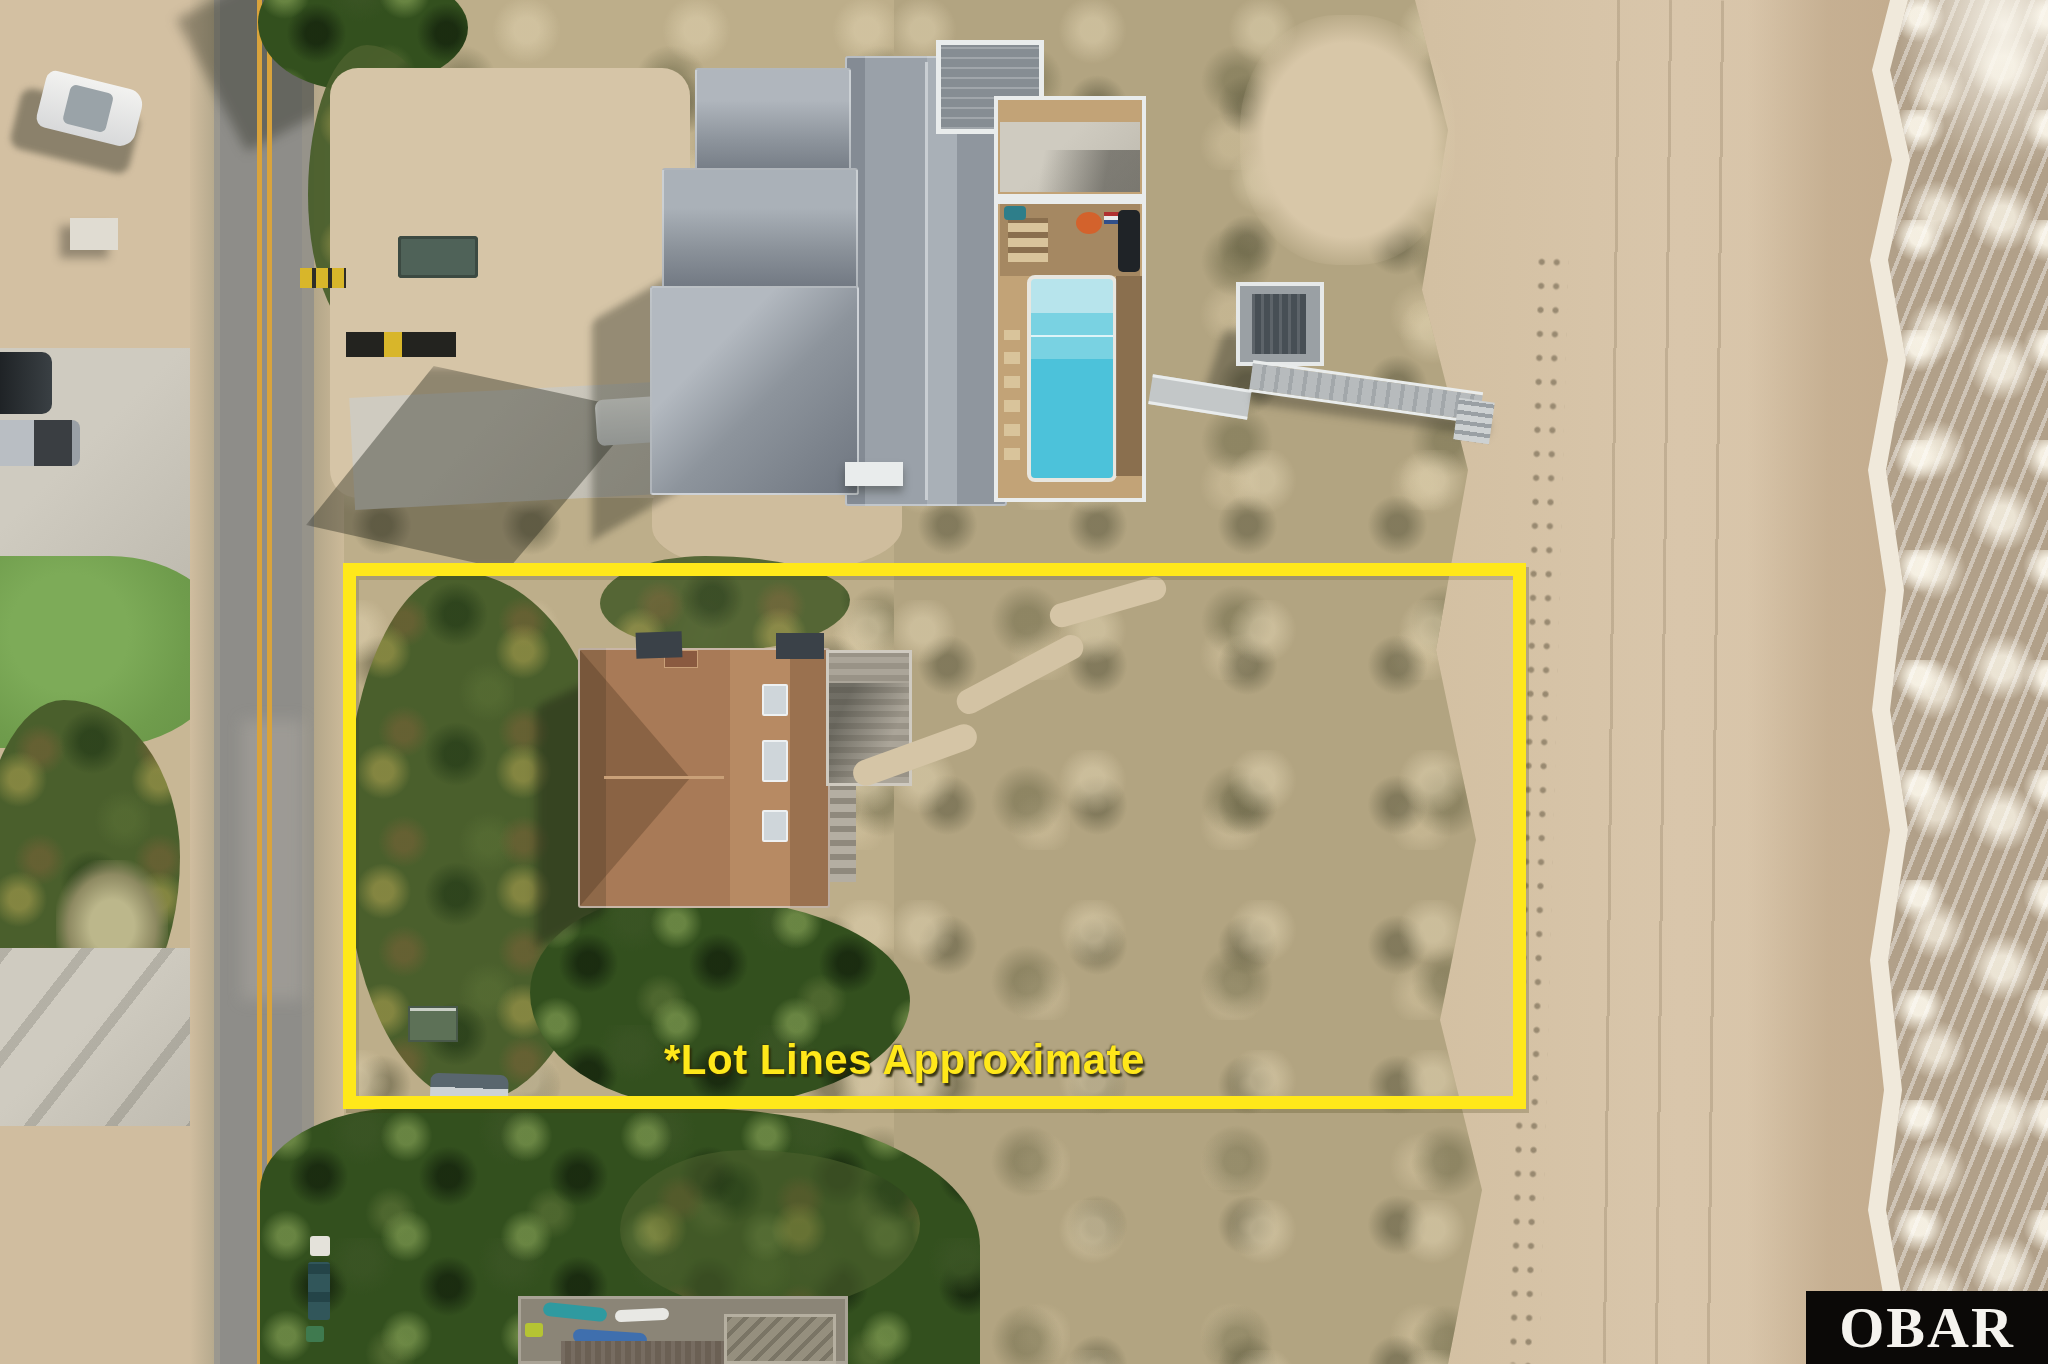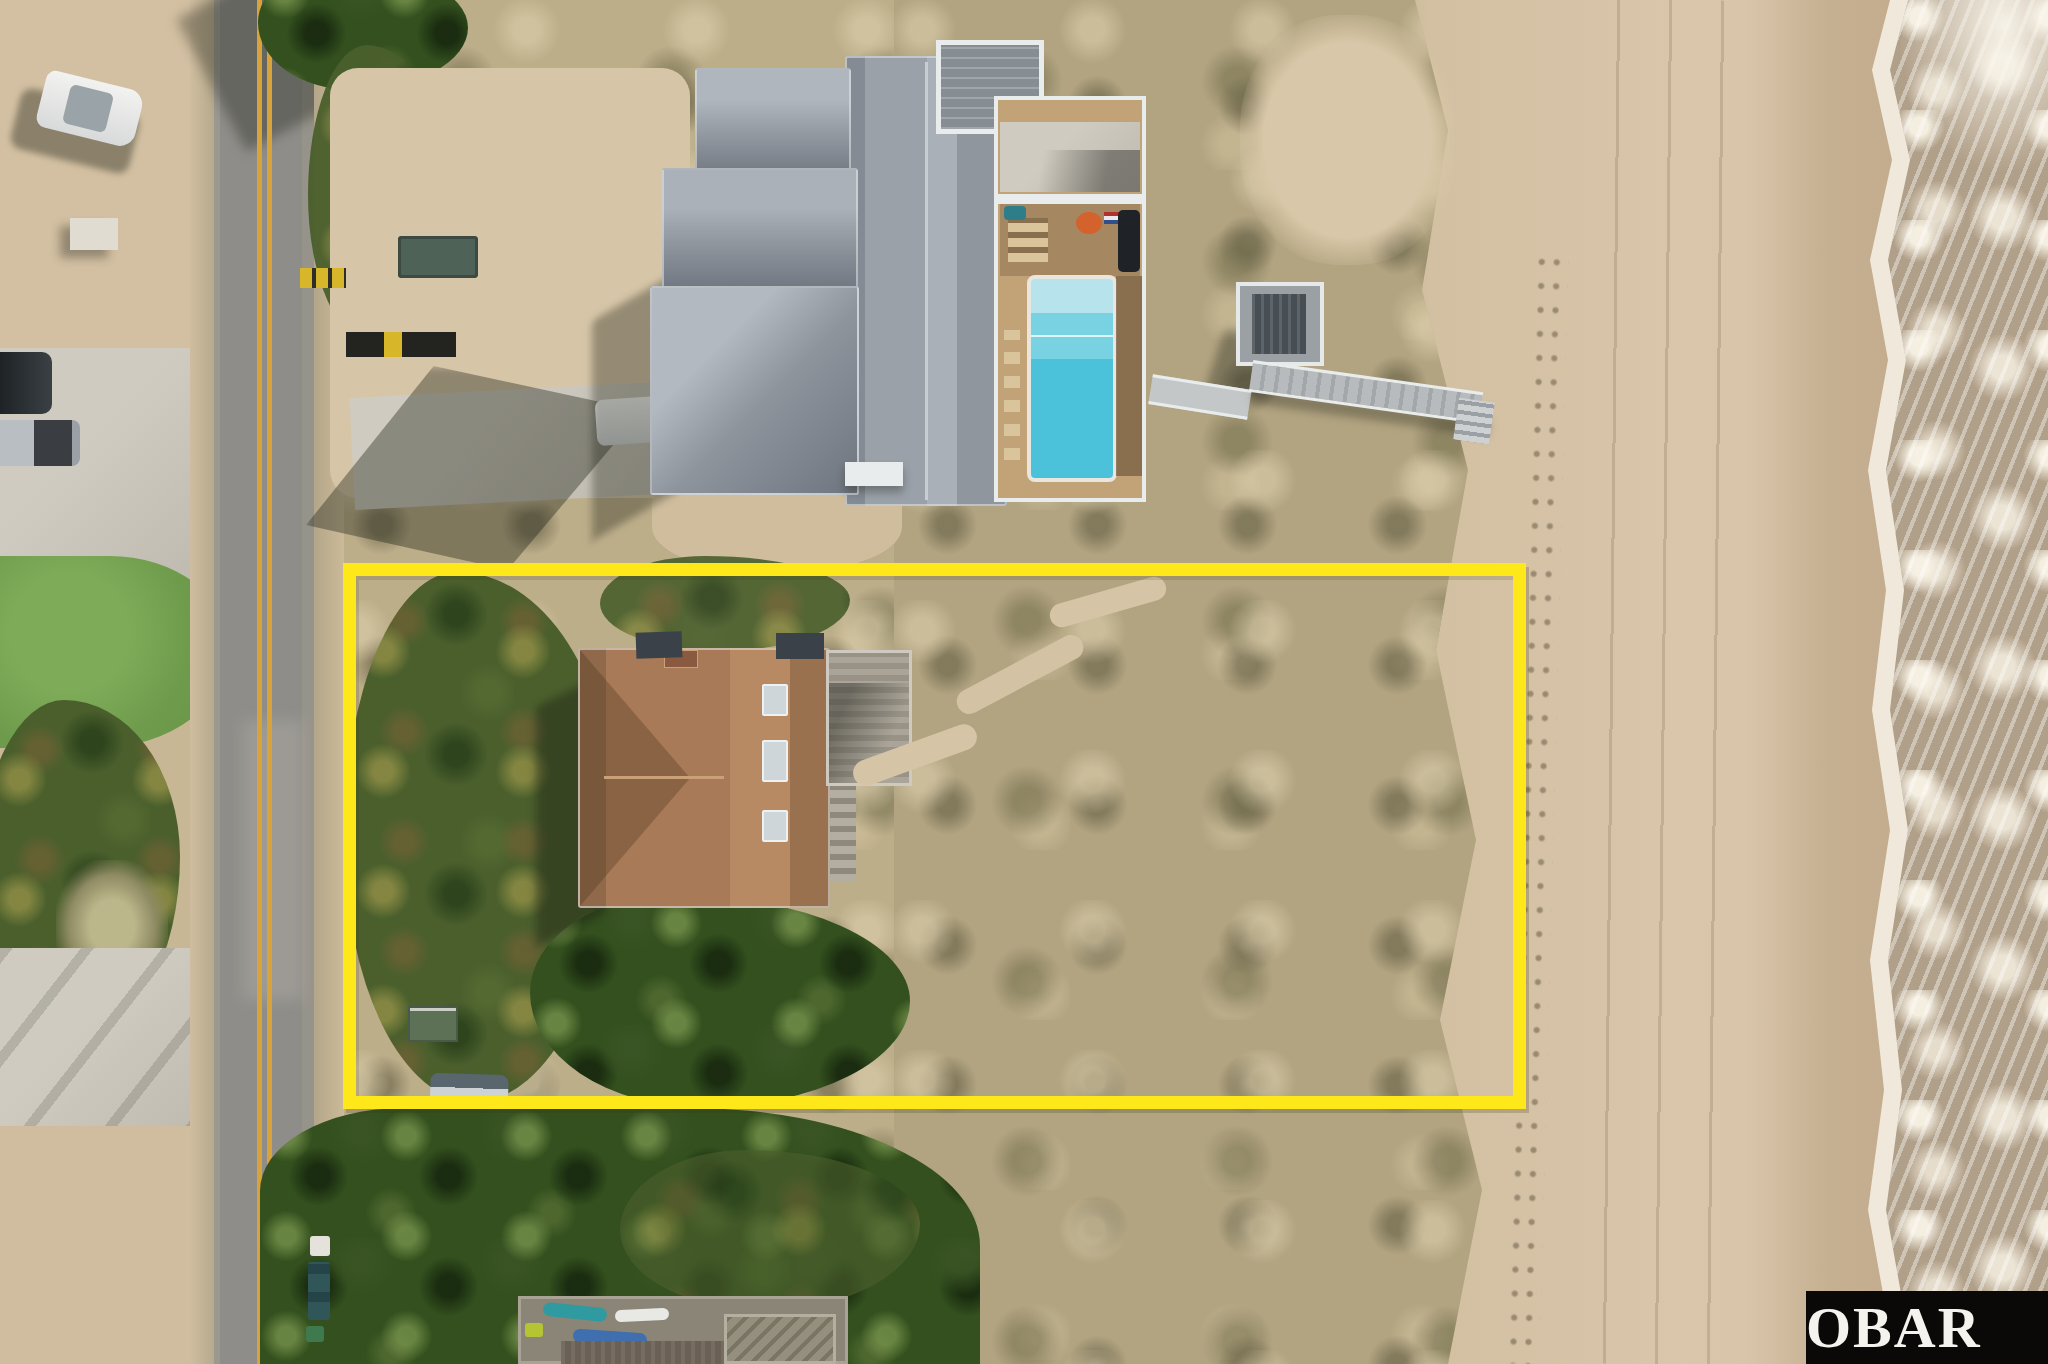--- a/index.html
+++ b/index.html
@@ -35,21 +35,21 @@
     radial-gradient(circle at 40% 75%, rgba(243,236,221,.8) 0 10px, rgba(243,236,221,0) 30px);
     background-size:auto,130px 110px,170px 150px,140px 120px;}
   .concrete-tex{background:linear-gradient(135deg,#cfcbc0 0 40%,#c6c2b7 70%,#bdb9ae);}
   .roof-gable{border:2px solid rgba(228,232,233,.55);border-radius:3px;}
 
   .lot-outline{border:13px solid var(--annotation-yellow,#ffe81a);box-sizing:border-box;
     box-shadow:3px 4px 0 rgba(60,55,10,.22), inset 3px 4px 0 rgba(60,55,10,.15);}
   .lot-label{font-weight:bold;font-size:42px;letter-spacing:.5px;
     color:var(--annotation-yellow,#ffe81a);
     text-shadow:2px 3px 2px rgba(45,42,8,.9), -1px -1px 2px rgba(45,42,8,.55);}
-  .obar{background:var(--logo-black,#0b0907);display:flex;align-items:center;justify-content:flex-start;}
+  .obar{background:var(--logo-black,#0b0907);display:flex;align-items:center;justify-content:center;}
   .obar span{font-family:"Liberation Serif",serif;font-weight:bold;font-size:58px;line-height:1;
     letter-spacing:2px;color:var(--logo-white,#f5f3ee);}
 </style>
 </head>
 <body>
 
 <div class="stage">
 
   <div class="abs" style="left:1360px;top:0;width:688px;height:1364px;
               background:linear-gradient(90deg,#c4b293 0,#d3c0a2 70px,#d9c6ab 320px,#d5c1a4 100%);"></div>
@@ -231,18 +231,19 @@
                 background-image:repeating-linear-gradient(90deg, rgba(255,255,255,.08) 0 4px, transparent 4px 10px);"></div>
   </div>
   <div class="abs" style="left:724px;top:1314px;width:112px;height:50px;background:#958f7e;border:3px solid #b5afa0;box-sizing:border-box;
               background-image:repeating-linear-gradient(135deg, rgba(60,56,44,.3) 0 4px, transparent 4px 12px);"></div>
   <div class="abs" style="left:310px;top:1236px;width:20px;height:20px;background:#e4e2da;border-radius:3px;"></div>
   <div class="abs" style="left:308px;top:1262px;width:22px;height:58px;
               background:repeating-linear-gradient(0deg,#31565a 0 18px,#244448 18px 28px);border-radius:3px;"></div>
   <div class="abs" style="left:306px;top:1326px;width:18px;height:16px;background:#3f7a4f;border-radius:3px;"></div>
 
   <div class="abs lot-outline" style="left:343px;top:563px;width:1183px;height:546px;"></div>
+  <div class="abs lot-label" style="left:664px;top:1036px;">*Lot Lines Approximate</div>
 
   <div class="abs obar" style="left:1806px;top:1291px;width:242px;height:73px;">
     <span>OBAR</span>
   </div>
 
 </div>
 
 </body></html>

